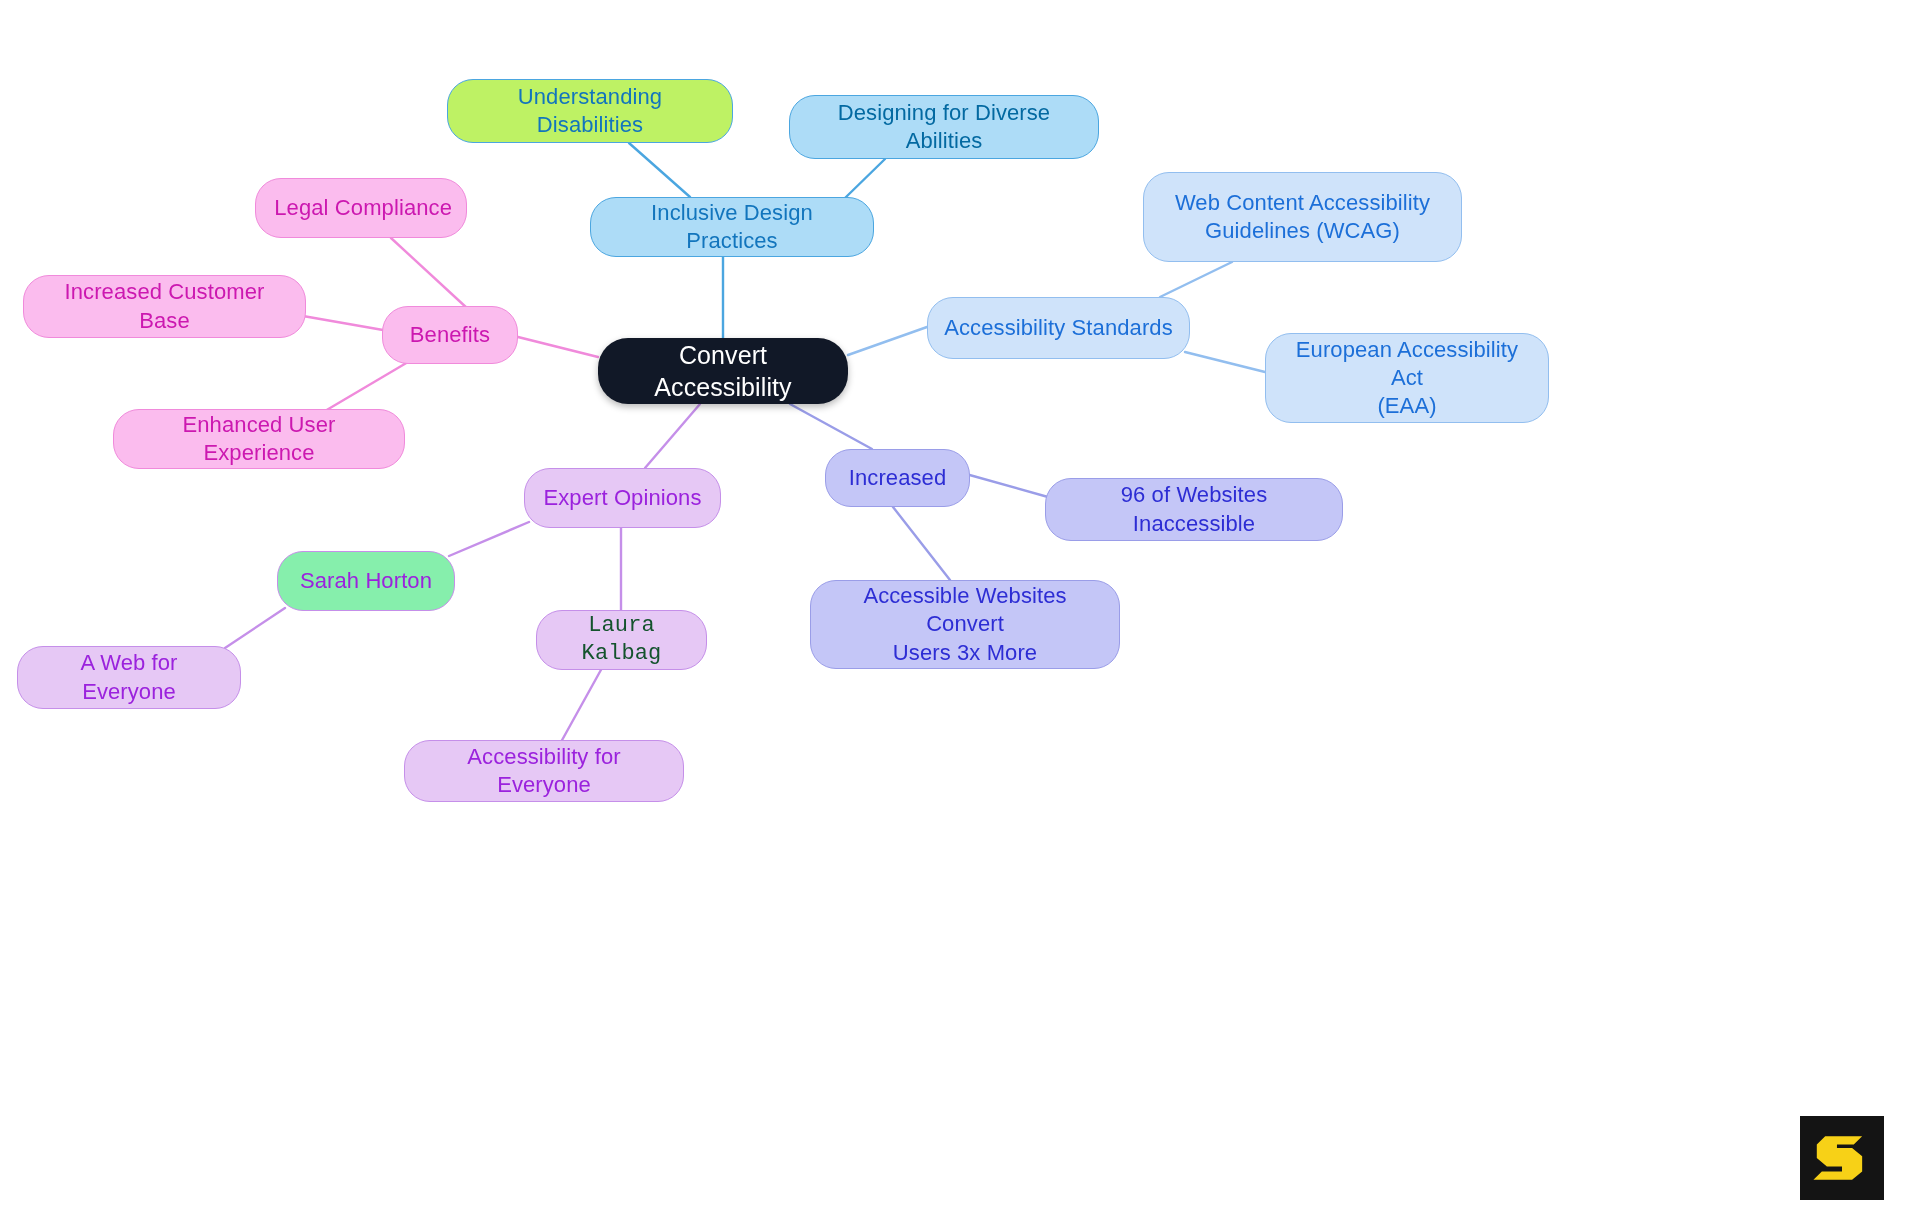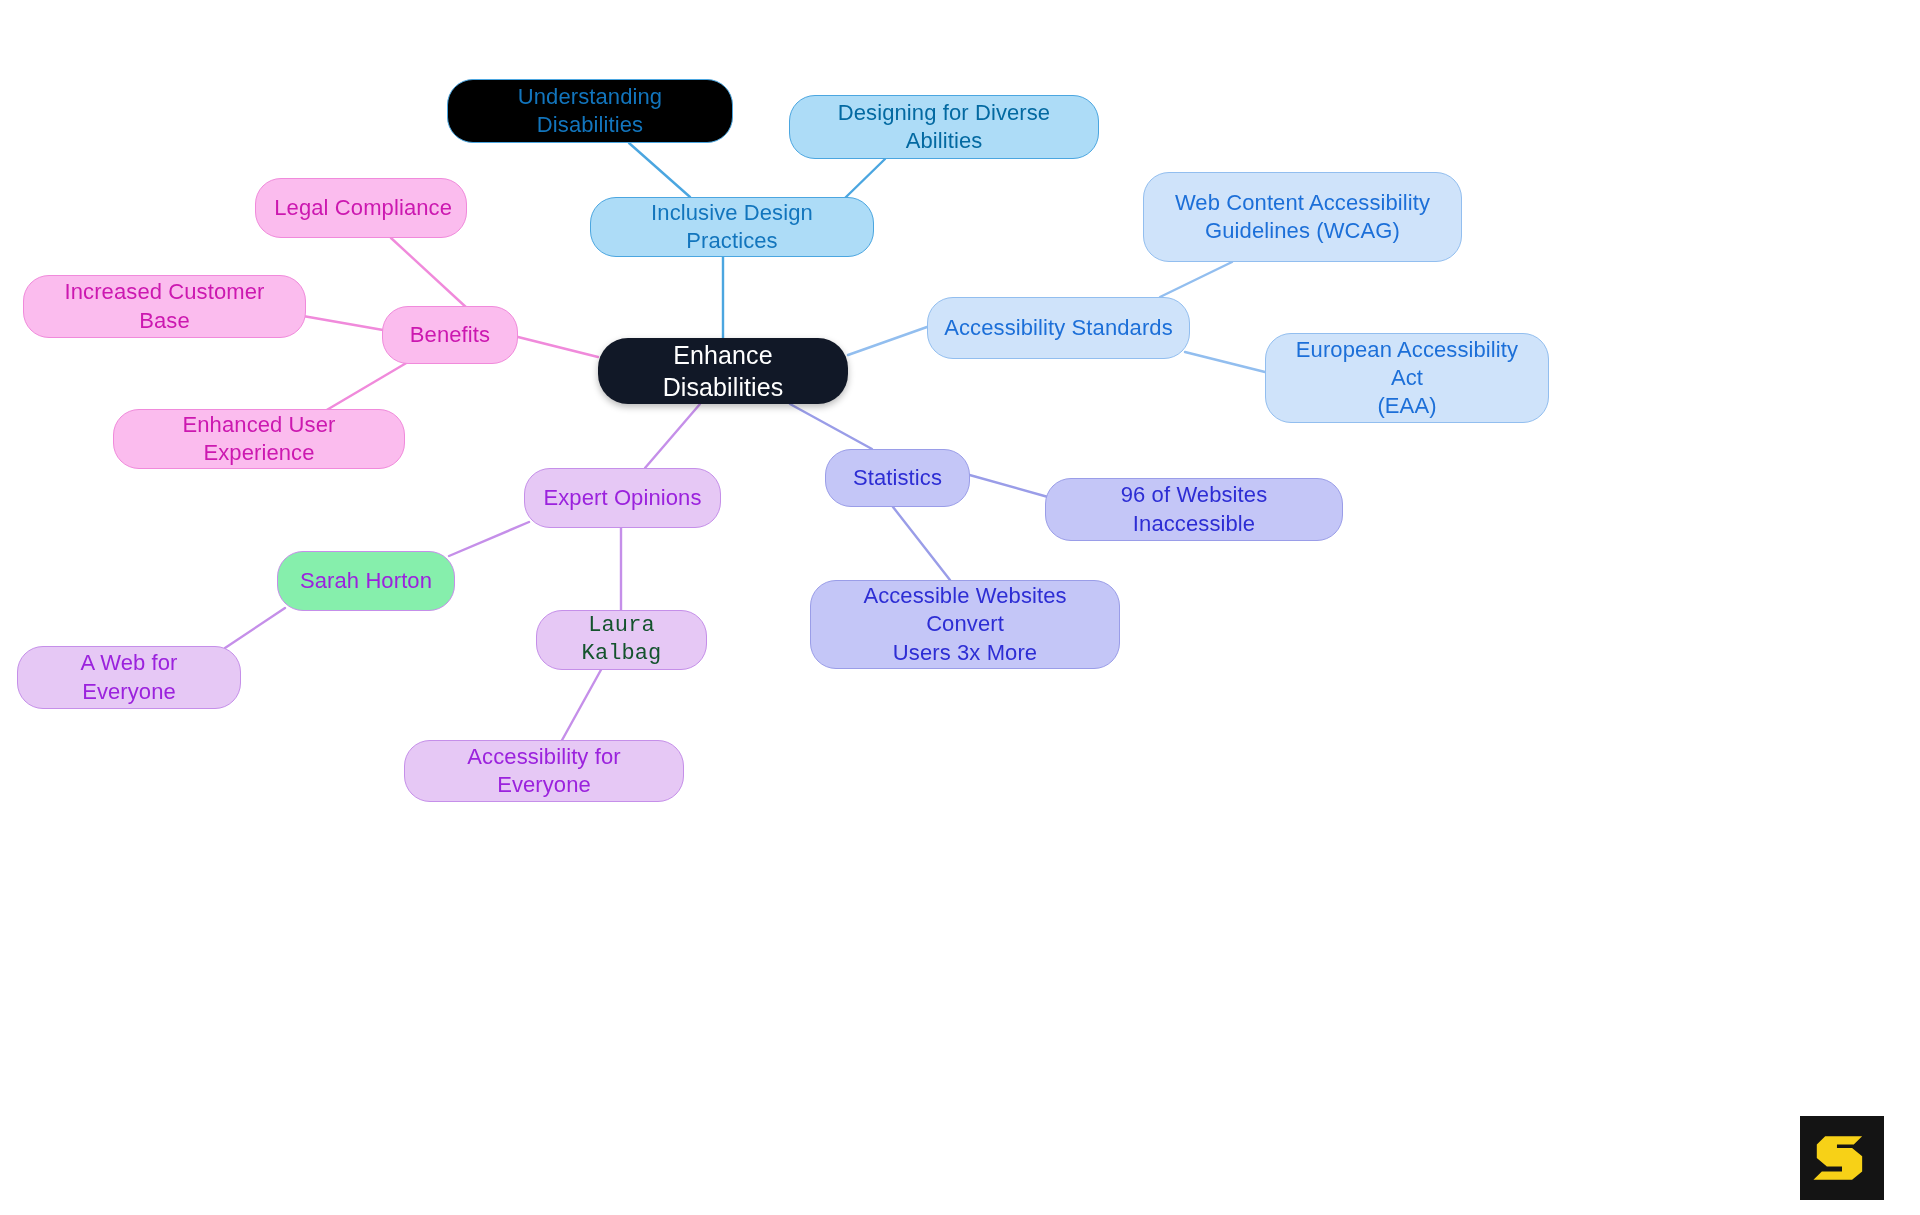--- a/index.html
+++ b/index.html
@@ -78,30 +78,30 @@
       <line x1="468" y1="309" x2="391" y2="238" stroke="#F08ADB" stroke-width="2.4" stroke-linecap="round"></line>
       <line x1="383" y1="330" x2="303" y2="316" stroke="#F08ADB" stroke-width="2.4" stroke-linecap="round"></line>
       <line x1="408" y1="362" x2="325" y2="411" stroke="#F08ADB" stroke-width="2.4" stroke-linecap="round"></line>
       <line x1="700" y1="404" x2="645" y2="468" stroke="#C58FE9" stroke-width="2.4" stroke-linecap="round"></line>
       <line x1="529" y1="522" x2="449" y2="556" stroke="#C58FE9" stroke-width="2.4" stroke-linecap="round"></line>
       <line x1="285" y1="608" x2="225" y2="648" stroke="#C58FE9" stroke-width="2.4" stroke-linecap="round"></line>
       <line x1="621" y1="528" x2="621" y2="610" stroke="#C58FE9" stroke-width="2.4" stroke-linecap="round"></line>
       <line x1="602" y1="668" x2="561" y2="742" stroke="#C58FE9" stroke-width="2.4" stroke-linecap="round"></line>
     </svg>
   <div id="node-layer">
-      <div class="node root" style="left: 598px; top: 338px; width: 250px; height: 66px; background: rgb(17, 24, 39); border-color: rgb(17, 24, 39); color: rgb(255, 255, 255); font-size: 25px;"><span class="node-label">Enhance Disabilities</span></div>
+      <div class="node root" style="left: 598px; top: 338px; width: 250px; height: 66px; background: rgb(17, 24, 39); border-color: rgb(17, 24, 39); color: rgb(255, 255, 255); font-size: 25px;"><span class="node-label">Convert Accessibility</span></div>
       <div class="node" style="left: 590px; top: 197px; width: 284px; height: 60px; background: rgb(173, 220, 247); border-color: rgb(75, 166, 224); color: rgb(18, 117, 189); font-size: 22px;"><span class="node-label">Inclusive Design Practices</span></div>
-      <div class="node" style="left: 447px; top: 79px; width: 286px; height: 64px; background: #000000; border-color: rgb(75, 166, 224); color: rgb(18, 117, 189); font-size: 22px;"><span class="node-label">Understanding Disabilities</span></div>
+      <div class="node" style="left: 447px; top: 79px; width: 286px; height: 64px; background: #bef264; border-color: rgb(75, 166, 224); color: rgb(18, 117, 189); font-size: 22px;"><span class="node-label">Understanding Disabilities</span></div>
       <div class="node" style="left: 789px; top: 95px; width: 310px; height: 64px; background: rgb(173, 220, 247); border-color: rgb(75, 166, 224); color: #0369a1; font-size: 22px;"><span class="node-label">Designing for Diverse Abilities</span></div>
       <div class="node" style="left: 927px; top: 297px; width: 263px; height: 62px; background: rgb(207, 227, 250); border-color: rgb(146, 190, 239); color: rgb(28, 111, 216); font-size: 22px;"><span class="node-label">Accessibility Standards</span></div>
       <div class="node" style="left: 1143px; top: 172px; width: 319px; height: 90px; background: rgb(207, 227, 250); border-color: rgb(146, 190, 239); color: rgb(28, 111, 216); font-size: 22px;"><span class="node-label">Web Content Accessibility
 Guidelines (WCAG)</span></div>
       <div class="node" style="left: 1265px; top: 333px; width: 284px; height: 90px; background: rgb(207, 227, 250); border-color: rgb(146, 190, 239); color: rgb(28, 111, 216); font-size: 22px;"><span class="node-label">European Accessibility Act
 (EAA)</span></div>
-      <div class="node" style="left: 825px; top: 449px; width: 145px; height: 58px; background: rgb(196, 198, 247); border-color: rgb(154, 157, 232); color: rgb(45, 45, 212); font-size: 22px;"><span class="node-label">Statistics</span></div>
+      <div class="node" style="left: 825px; top: 449px; width: 145px; height: 58px; background: rgb(196, 198, 247); border-color: rgb(154, 157, 232); color: rgb(45, 45, 212); font-size: 22px;"><span class="node-label">Increased</span></div>
       <div class="node" style="left: 1045px; top: 478px; width: 298px; height: 63px; background: rgb(196, 198, 247); border-color: rgb(154, 157, 232); color: rgb(45, 45, 212); font-size: 22px;"><span class="node-label">96 of Websites Inaccessible</span></div>
       <div class="node" style="left: 810px; top: 580px; width: 310px; height: 89px; background: rgb(196, 198, 247); border-color: rgb(154, 157, 232); color: rgb(45, 45, 212); font-size: 22px;"><span class="node-label">Accessible Websites Convert
 Users 3x More</span></div>
       <div class="node" style="left: 382px; top: 306px; width: 136px; height: 58px; background: rgb(251, 188, 238); border-color: rgb(240, 138, 219); color: rgb(204, 24, 176); font-size: 22px;"><span class="node-label">Benefits</span></div>
       <div class="node" style="left: 255px; top: 178px; width: 212px; height: 60px; background: rgb(251, 188, 238); border-color: rgb(240, 138, 219); color: rgb(204, 24, 176); font-size: 22px; justify-content: flex-end;"><span class="node-label">Legal Compliance</span></div>
       <div class="node" style="left: 23px; top: 275px; width: 283px; height: 63px; background: rgb(251, 188, 238); border-color: rgb(240, 138, 219); color: rgb(204, 24, 176); font-size: 22px;"><span class="node-label">Increased Customer Base</span></div>
       <div class="node" style="left: 113px; top: 409px; width: 292px; height: 60px; background: rgb(251, 188, 238); border-color: rgb(240, 138, 219); color: rgb(204, 24, 176); font-size: 22px;"><span class="node-label">Enhanced User Experience</span></div>
       <div class="node" style="left: 524px; top: 468px; width: 197px; height: 60px; background: rgb(230, 200, 245); border-color: rgb(197, 143, 233); color: rgb(155, 34, 221); font-size: 22px;"><span class="node-label">Expert Opinions</span></div>
       <div class="node" style="left: 277px; top: 551px; width: 178px; height: 60px; background: #86efac; border-color: rgb(197, 143, 233); color: rgb(155, 34, 221); font-size: 22px;"><span class="node-label">Sarah Horton</span></div>
       <div class="node" style="left: 17px; top: 646px; width: 224px; height: 63px; background: rgb(230, 200, 245); border-color: rgb(197, 143, 233); color: rgb(155, 34, 221); font-size: 22px;"><span class="node-label">A Web for Everyone</span></div>

